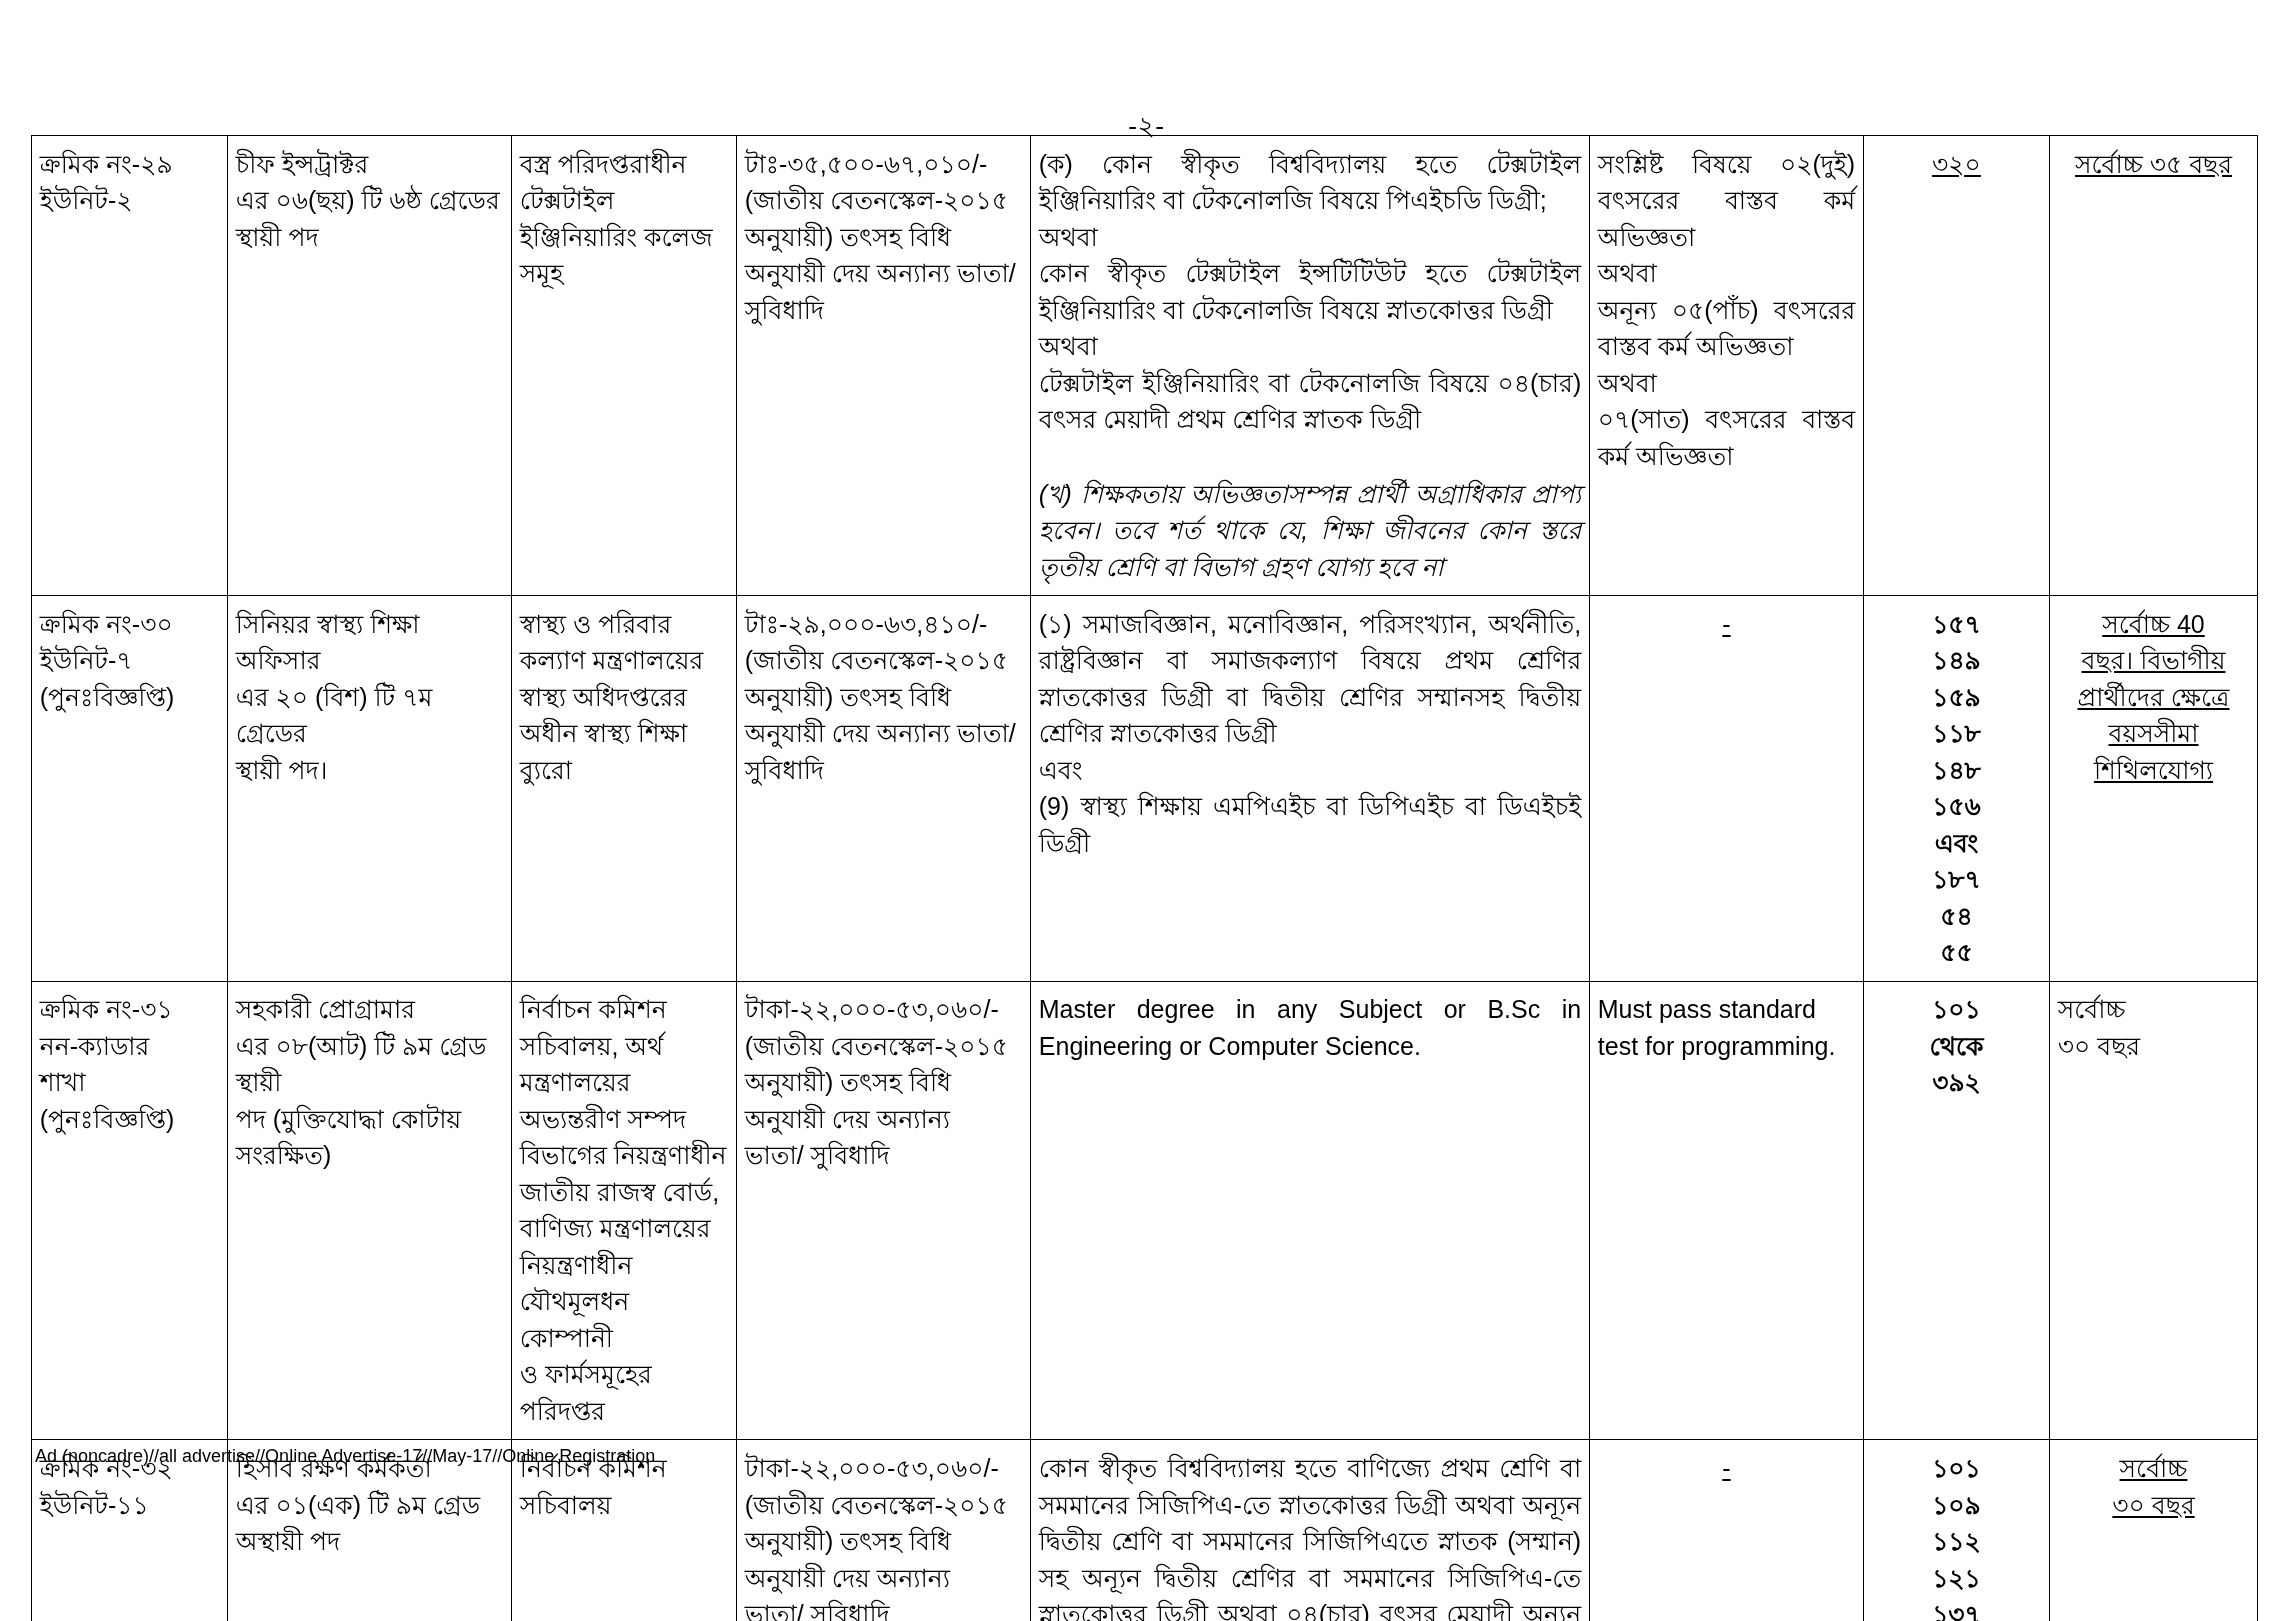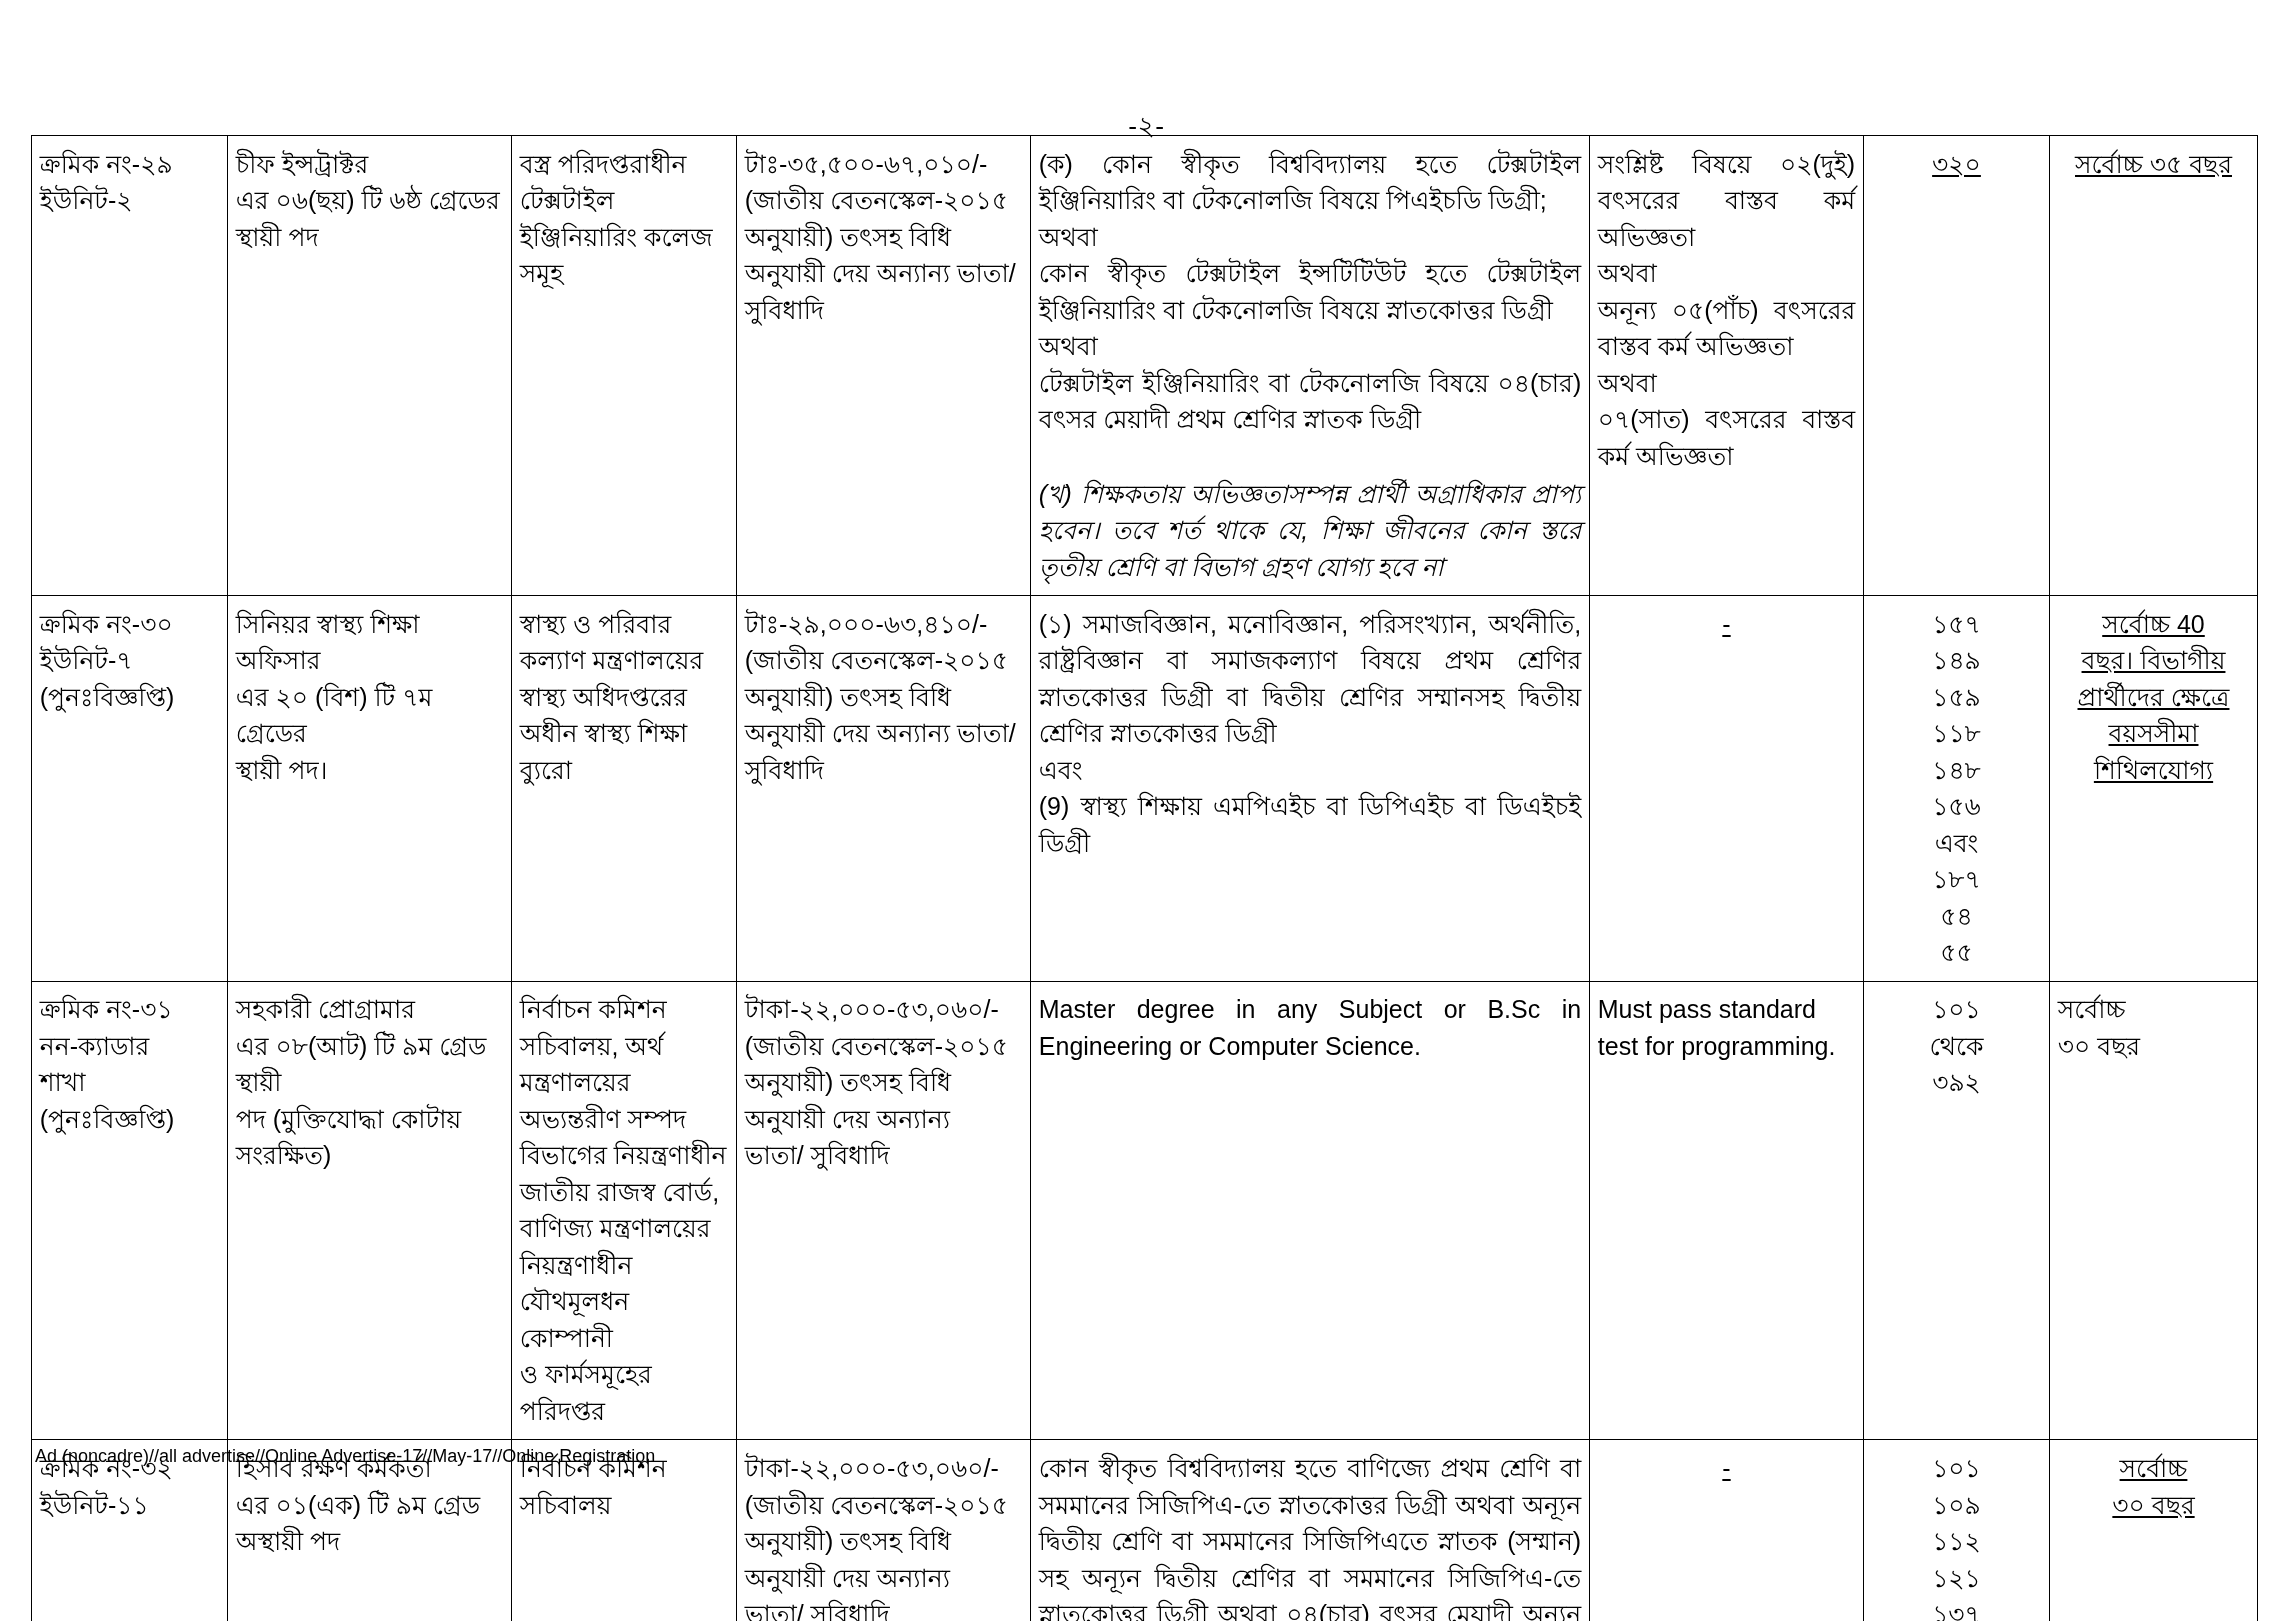--- a/index.html
+++ b/index.html
@@ -71,20 +71,21 @@
     line-height: 1.5;
   }
   .eng-just { text-align: justify; text-align-last: left; }
 
   .dash { font-size: 27.4px; }
 
   .numlist {
     text-align: center;
     line-height: 1.52;
     white-space: pre-line;
+    font-weight: bold;
   }
 
   .altword {
     display: block;
   }
 
   .blockline { display: block; }
 
   .footer {
     position: absolute;

